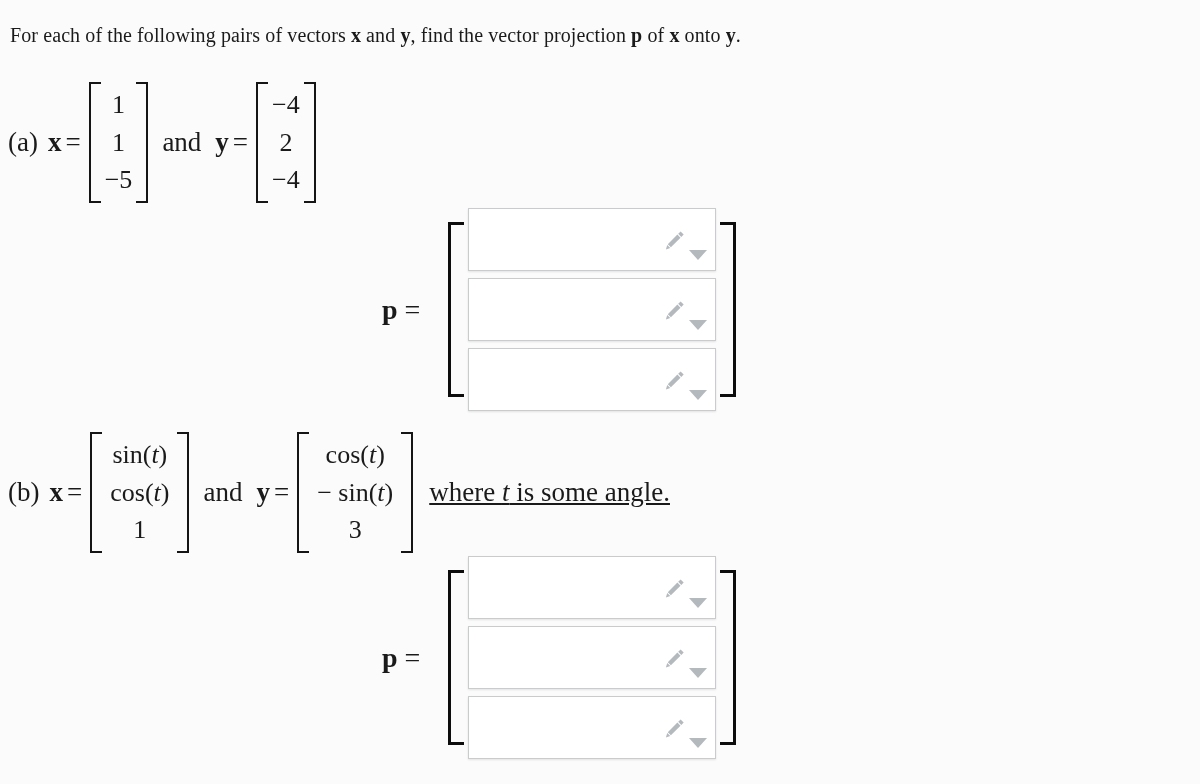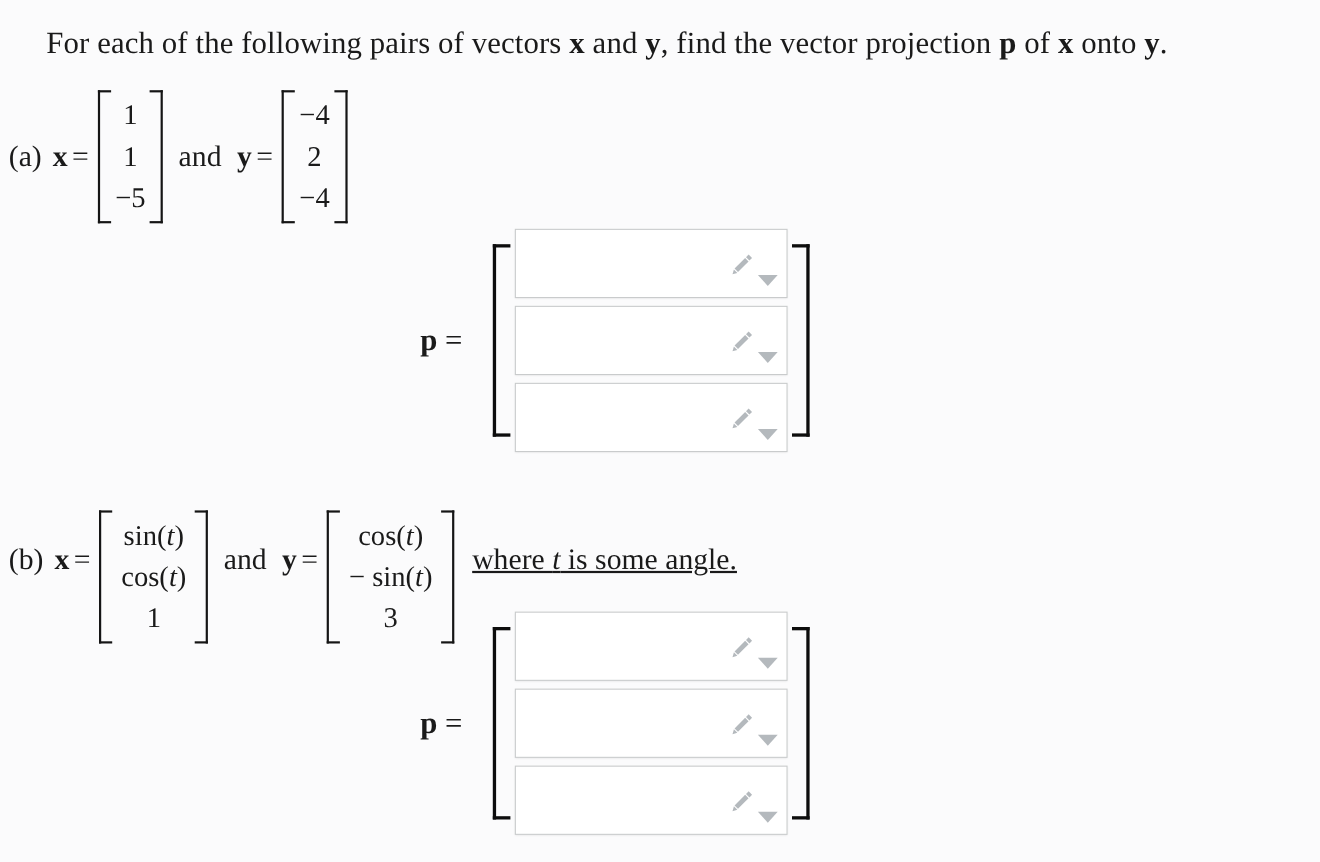--- a/index.html
+++ b/index.html
@@ -15,25 +15,24 @@
     font-family: "Liberation Serif", "DejaVu Serif", serif;
     color: #1a1a1a;
     overflow: hidden;
   }
 
   
   .prompt {
     position: absolute;
     left: 10px;
     top: 24px;
-    font-size: 28px;
+    font-size: 20px;
     line-height: 1.15;
     white-space: nowrap;
     letter-spacing: 0.1px;
-    margin-left: 32px;
   }
   .vb { font-weight: bold; }
   .it { font-style: italic; }
 
   
   .problem {
     position: absolute;
     display: flex;
     align-items: center;
     font-size: 27px;
@@ -70,21 +69,21 @@
     border-bottom: 2px solid #151515;
   }
   .matrix::before {
     left: 0;
     border-left: 2px solid #151515;
   }
   .matrix::after {
     right: 0;
     border-right: 2px solid #151515;
   }
-  .matrix.wide { padding: 4px 20px; margin-top: 32px; }
+  .matrix.wide { padding: 4px 20px; }
 
   
   .answer-group {
     position: absolute;
     display: flex;
     align-items: center;
   }
   #answer-a { left: 382px; top: 208px; }
   #answer-b { left: 382px; top: 556px; }
 

